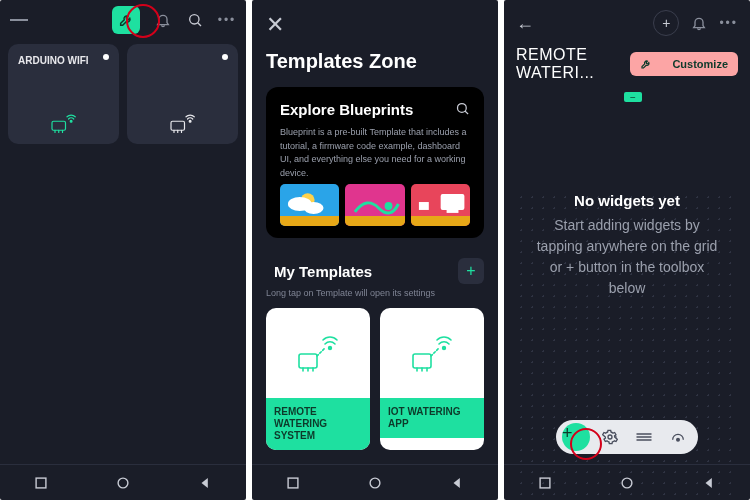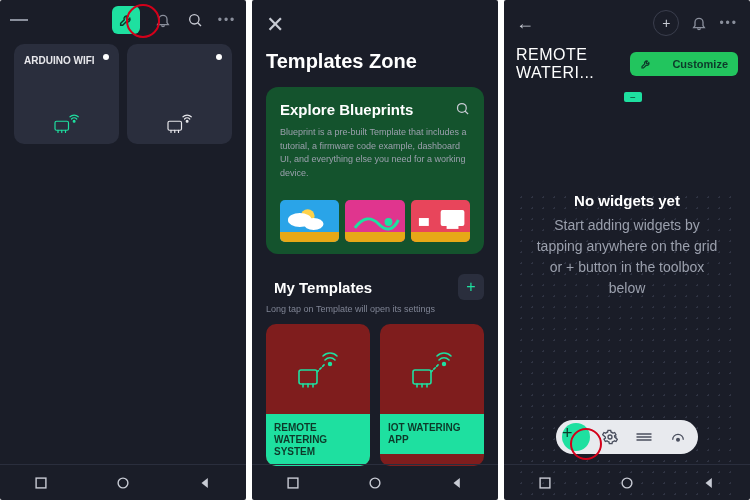--- a/index.html
+++ b/index.html
@@ -4,57 +4,57 @@
 <style>
   * { margin: 0; padding: 0; box-sizing: border-box; }
   body { background: #fff; font-family: -apple-system, Helvetica, Arial, sans-serif; width: 750px; height: 500px; display: flex; gap: 6px; padding: 0; }
   .phone { width: 246px; height: 500px; background: #1a1d28; position: relative; overflow: hidden; color: #fff; border-radius: 2px; }
   .topbar { height: 40px; display: flex; align-items: center; padding: 0 10px; justify-content: space-between; }
   .tb-left, .tb-right { display: flex; align-items: center; gap: 14px; }
   .icon { width: 18px; height: 18px; display: inline-flex; align-items: center; justify-content: center; }
   .burger div { width: 16px; height: 2px; background: #8a8f9c; margin: 2px 0; }
   .wrench-btn { width: 28px; height: 28px; background: #1ee0a0; border-radius: 6px; display: flex; align-items: center; justify-content: center; color: #0d3a2a; }
   .red-circle { position: absolute; border: 2px solid #d4001a; border-radius: 50%; pointer-events: none; }
-  .cards-row { display: flex; gap: 8px; padding: 0 14px; margin-top: 4px; }
+  .cards-row { display: flex; gap: 8px; padding: 0 8px; margin-top: 4px; }
   .dev-card { flex: 1; height: 100px; background: #2a2e3d; border-radius: 10px; padding: 10px; position: relative; }
   .dev-title { font-size: 10px; font-weight: 600; color: #e8e8ec; line-height: 1.3; }
   .dot { position: absolute; top: 10px; right: 10px; width: 6px; height: 6px; background: #fff; border-radius: 50%; }
   .board-ic { position: absolute; bottom: 10px; left: 50%; transform: translateX(-50%); }
   .navbar { position: absolute; bottom: 0; left: 0; right: 0; height: 36px; display: flex; align-items: center; justify-content: space-around; border-top: 1px solid #2a2e3d; }
   .nb-shape { width: 14px; height: 14px; }
 
   
   .s2-pad { padding: 12px 14px 0; }
   .close-x { font-size: 22px; color: #c8cbd4; font-weight: 300; }
   .h1 { font-size: 20px; font-weight: 700; margin: 12px 0 14px; }
-  .bp-card { background: #14532d; border-radius: 12px; padding: 14px 14px 12px; position: relative; margin-bottom: 20px; }
+  .bp-card { background: #000000; border-radius: 12px; padding: 14px 14px 12px; position: relative; margin-bottom: 20px; }
   .bp-title { font-size: 15px; font-weight: 700; margin-bottom: 8px; }
   .bp-search { position: absolute; right: 14px; top: 14px; }
-  .bp-desc { font-size: 9px; color: #9ba0ad; line-height: 1.5; margin-bottom: 20px; }
+  .bp-desc { font-size: 9px; color: #9ba0ad; line-height: 1.5; margin-bottom: 4px; }
   .bp-thumbs { display: flex; gap: 6px; }
   .thumb { flex: 1; height: 42px; border-radius: 5px; position: relative; overflow: hidden; }
   .thumb .shelf { position: absolute; bottom: 0; left: 0; right: 0; height: 10px; background: #e7a817; }
   .mt-row { display: flex; align-items: center; justify-content: space-between; padding: 0 14px; margin-left: 8px; }
   .h2 { font-size: 15px; font-weight: 700; }
   .plus-sq { width: 26px; height: 26px; background: #2a2e3d; border-radius: 6px; display: flex; align-items: center; justify-content: center; color: #1ee0a0; font-size: 16px; }
   .hint { font-size: 9px; color: #7f8494; padding: 4px 14px 10px; }
   .tpl-row { display: flex; gap: 10px; padding: 0 14px; }
-  .tpl-card { flex: 1; background: #7f1d1d; border-radius: 10px; overflow: hidden; position: relative; }
+  .tpl-card { flex: 1; background: #ffffff; border-radius: 10px; overflow: hidden; position: relative; }
   .tpl-art { height: 90px; display: flex; align-items: center; justify-content: center; }
   .tpl-foot { background: #1ee0a0; color: #0d3a2a; font-size: 10px; font-weight: 700; padding: 8px 8px; min-height: 36px; line-height: 1.2; }
   .red-rect { position: absolute; border: 2px solid #d4001a; pointer-events: none; }
 
   
   .s3-top { display: flex; align-items: center; justify-content: space-between; padding: 10px 12px 0; }
   .back-arr { font-size: 18px; color: #c8cbd4; }
   .s3-tr { display: flex; gap: 12px; align-items: center; }
   .circ-btn { width: 26px; height: 26px; border-radius: 50%; border: 1px solid #3a3e4d; display: flex; align-items: center; justify-content: center; color: #c8cbd4; font-size: 14px; }
   .s3-titlebar { display: flex; align-items: center; justify-content: space-between; padding: 10px 12px; }
   .s3-title { font-size: 16px; font-weight: 400; letter-spacing: 0.5px; }
-  .cust-btn { background: #22c55e; color: #0d3a2a; border-radius: 6px; padding: 6px 10px; font-size: 11px; font-weight: 600; display: flex; align-items: center; gap: 20px; }
+  .cust-btn { background: #fca5a5; color: #0d3a2a; border-radius: 6px; padding: 6px 10px; font-size: 11px; font-weight: 600; display: flex; align-items: center; gap: 20px; }
   .teal-tab { width: 18px; height: 10px; background: #1ee0a0; margin-left: 120px; border-radius: 2px; display:flex; align-items:center; justify-content:center; color:#0d3a2a; font-size:10px; }
   .grid-area { position: relative; margin: 2px 12px 0; height: 310px; background-image: radial-gradient(#2f3342 1px, transparent 1px); background-size: 11px 11px; background-position: 0 0; border-radius: 4px; }
   .now-title { text-align: center; font-size: 15px; font-weight: 700; margin-top: 90px; }
   .now-sub { text-align: center; font-size: 14px; color: #9ba0ad; padding: 6px 16px 0; line-height: 1.5; }
   .pill { position: absolute; bottom: 46px; left: 50%; transform: translateX(-50%); background: #e8eaee; border-radius: 20px; height: 34px; display: flex; align-items: center; padding: 3px; gap: 0; }
   .pill-btn { width: 34px; height: 28px; border-radius: 16px; display: flex; align-items: center; justify-content: center; color: #4a4f5e; font-size: 14px; }
   .pill-plus { background: #1ee0a0; border-radius: 50%; width: 28px; height: 28px; color: #0d3a2a; font-size: 18px; }
 
   svg { display: block; }
 </style>

